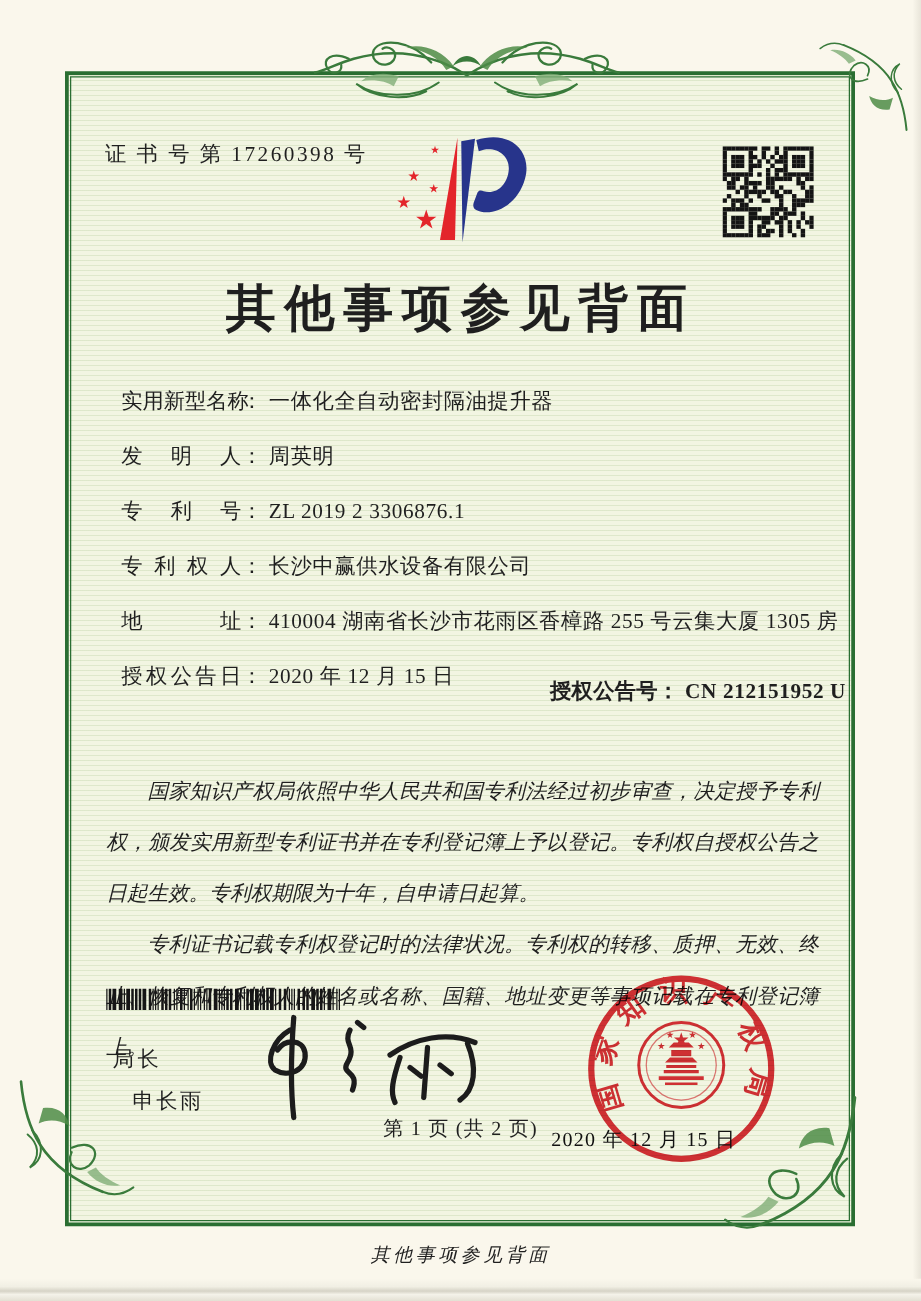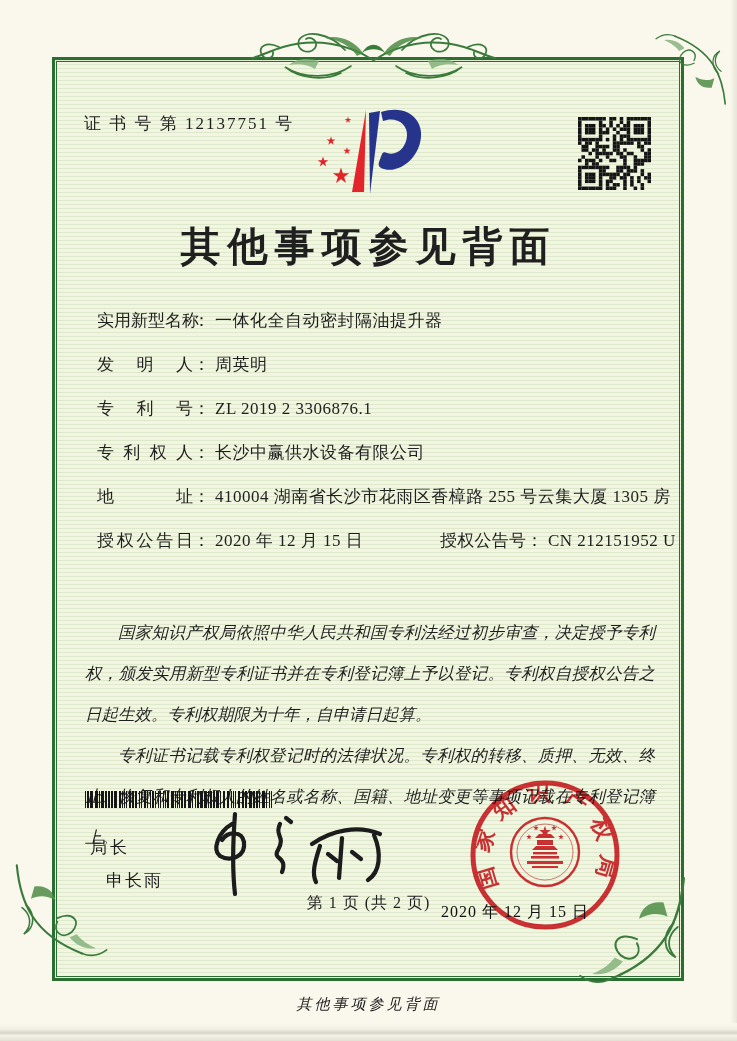--- a/index.html
+++ b/index.html
@@ -17,21 +17,21 @@
       #f2f5e2;
   }
   .frame::before{content:"";position:absolute;inset:1px;border:1px solid #2a6e32;}
   .abs{position:absolute;}
   .cert-no{left:84px;top:112px;font-size:17px;letter-spacing:2px;}
   .title{left:0;width:100%;top:219px;text-align:center;font-size:40px;font-weight:bold;letter-spacing:7px;}
   .fields{left:85px;top:309px;width:570px;}
   .frow{position:relative;height:24px;margin-bottom:20px;font-size:17px;white-space:nowrap;margin-left:12px;}
   .flabel{display:inline-block;width:96px;text-align:justify;text-align-last:justify;vertical-align:top;}
   .fvalue{margin-left:5px;letter-spacing:.5px;}
-  .gaz{position:absolute;left:343px;top:0;}
+  .gaz{position:absolute;left:343px;top:12px;font-weight:bold;}
   .gaz .flabel{width:86px;}
   .paras{left:85px;top:612px;width:570px;font-size:16.5px;line-height:41px;text-align:justify;font-style:italic;}
   .paras p{margin:0;text-indent:2em;}
   .barcode{left:85px;top:791px;width:192px;height:17px;display:flex;align-items:stretch;}
   .barcode div{background:#161616;}
   .sig-title{left:90px;top:836px;font-size:17px;letter-spacing:3px;}
   .sig-name{left:90px;top:869px;font-size:17px;letter-spacing:2px;margin-left:16px;}
   .signature{left:196px;top:810px;}
   .seal{left:466px;top:776px;opacity:.93;mix-blend-mode:multiply;}
   .seal-date{left:441px;top:902px;font-size:16px;letter-spacing:1px;color:#111;}
@@ -101,21 +101,21 @@
     <g stroke="#3a7b3c" fill="none" stroke-width="2.4" stroke-linecap="round">
       <path d="M104,6 C100,48 86,84 30,106"></path>
       <path d="M58,66 C40,58 30,70 42,82 C52,90 64,82 58,70" stroke-width="2"></path>
       <path d="M94,50 C82,62 84,78 96,84 C86,74 88,62 98,54" stroke-width="1.8"></path>
       <path d="M30,106 C20,110 10,108 2,102" stroke-width="1.8"></path>
       <path d="M84,30 C70,28 62,36 60,46 C70,40 80,40 88,44 Z" fill="#4d8c46" stroke="none" opacity=".85"></path>
       <path d="M44,88 C36,98 24,102 14,100 C24,96 32,90 36,84 Z" fill="#7fae77" stroke="none" opacity=".8"></path>
     </g>
   </svg>
 
-  <div class="abs cert-no">证 书 号 第 12137751 号</div>
+  <div class="abs cert-no">证 书 号 第 17260398 号</div>
 
   <svg class="abs" style="left:296px;top:96px" width="150" height="112" viewBox="0 0 150 112">
     <polygon points="70,14 56,96 68,96" fill="#e3252b"></polygon>
     <polygon points="73,17 84,15 74,98" fill="#27348b"></polygon>
     <path d="M85,16 C113,7 130,26 124,47 C118,69 97,78 85,72 C83,71 82,69 83,66 L86,58 C87,56 89,56 91,57 C101,60 110,52 111,40 C112,27 99,20 87,25 Z" fill="#27348b"></path>
     <g fill="#e3252b">
       <use href="#star5" transform="translate(52,24) scale(0.34)"></use>
       <use href="#star5" transform="translate(35,45) scale(0.46)"></use>
       <use href="#star5" transform="translate(51,55) scale(0.38)"></use>
       <use href="#star5" transform="translate(27,66) scale(0.55)"></use>

